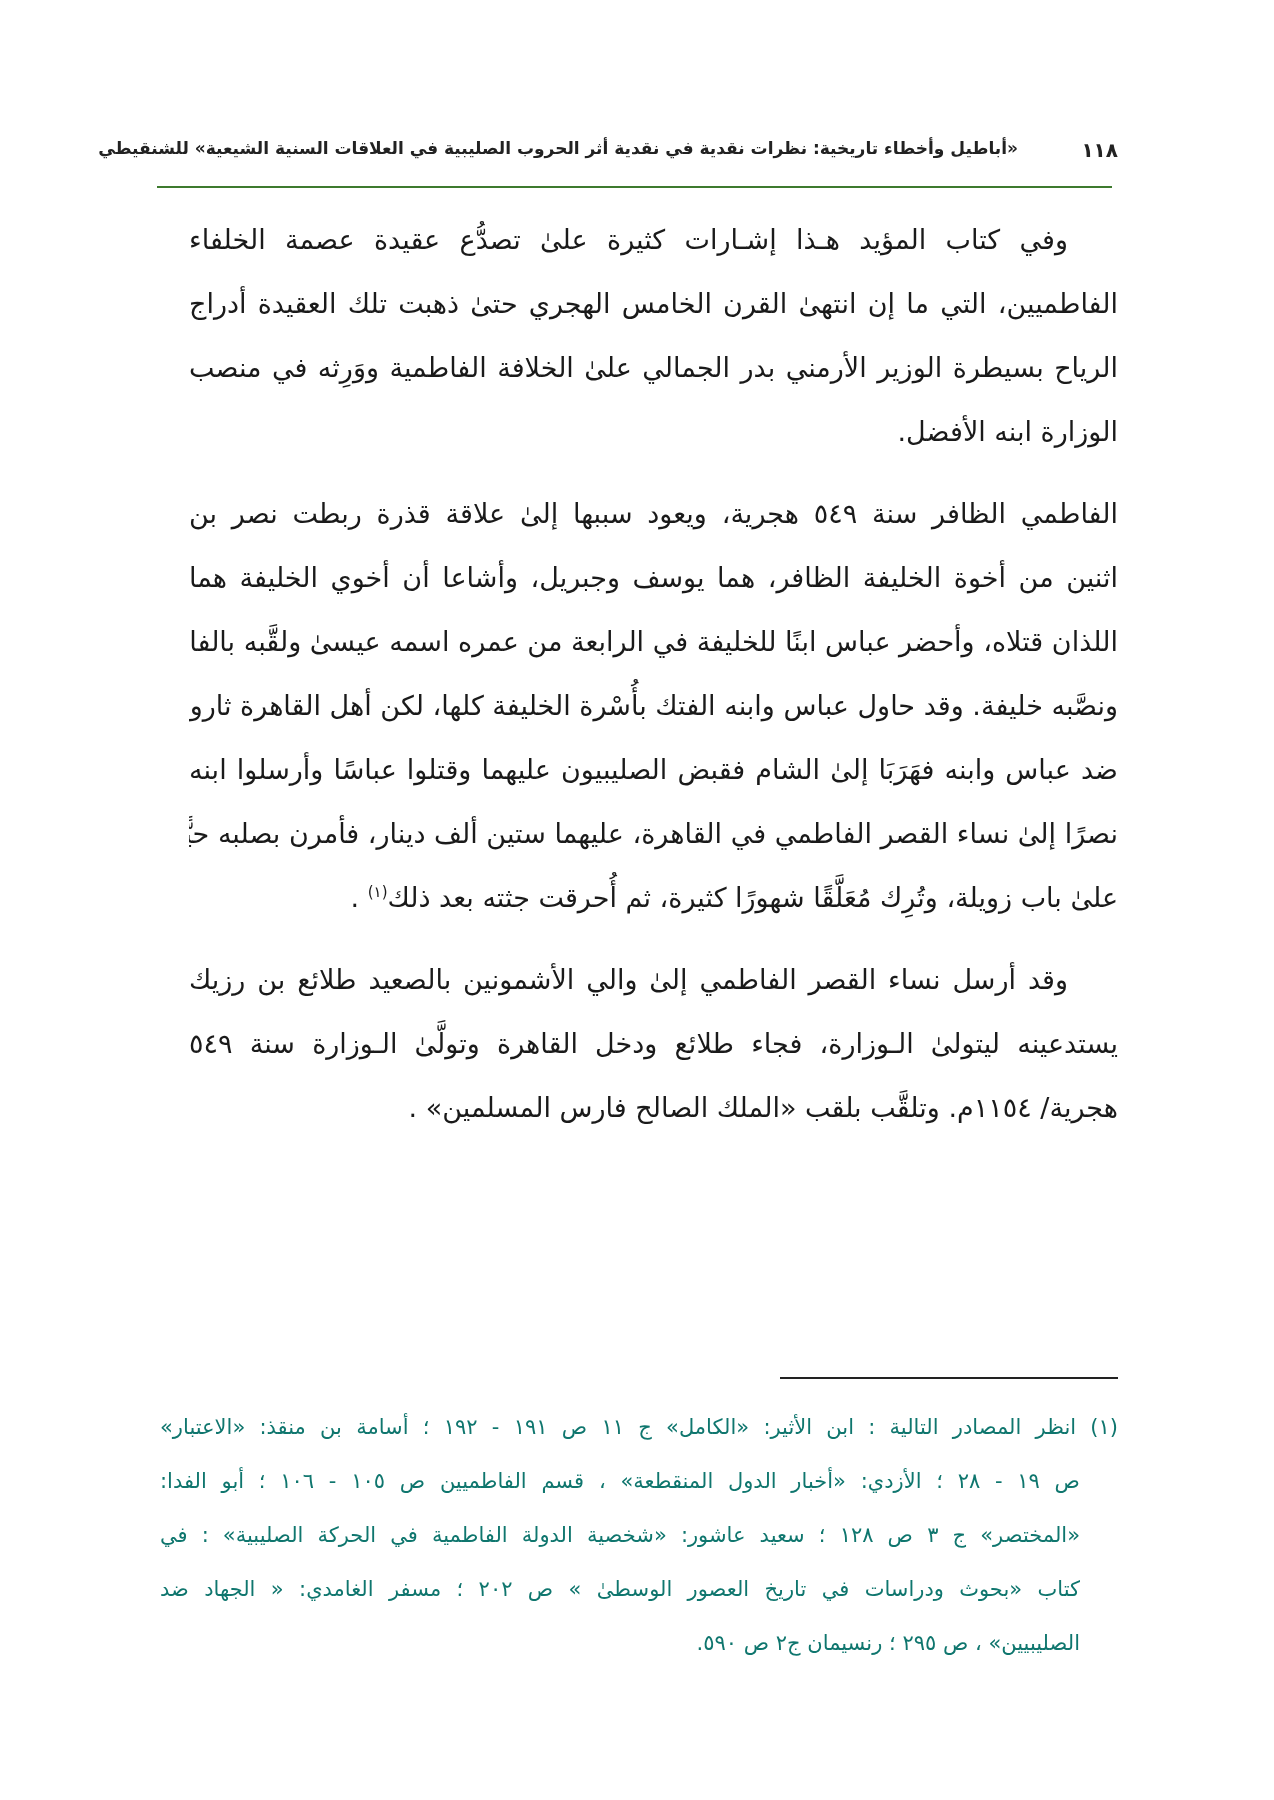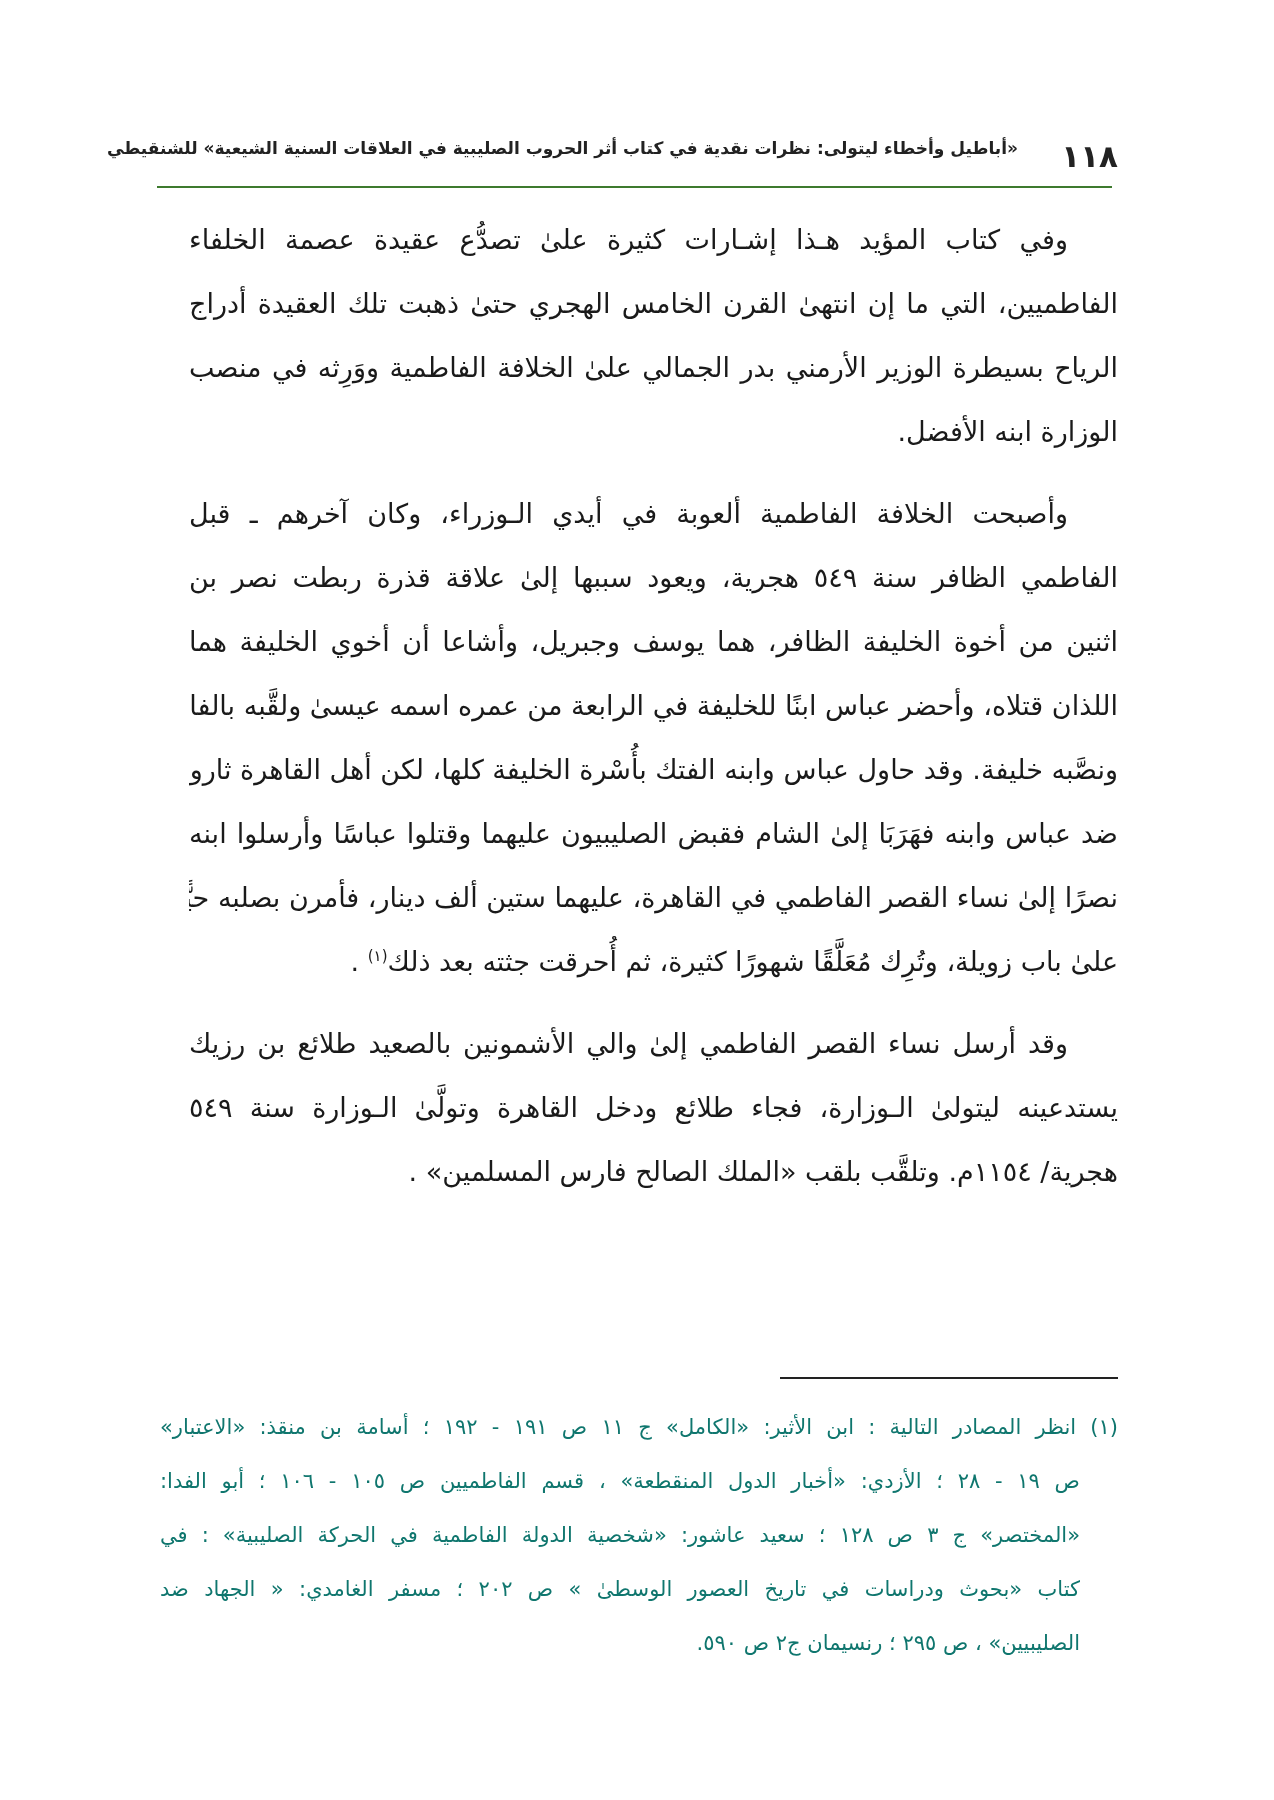--- a/index.html
+++ b/index.html
@@ -28,21 +28,21 @@
       left: 157px;
       width: 961px;
       height: 44px;
       direction: rtl;
     }
     .page-number {
       position: absolute;
       right: 0;
       top: 10px;
       font-family: "DejaVu Sans", sans-serif;
-      font-size: 31px;
+      font-size: 20px;
       font-weight: bold;
       color: #222;
       letter-spacing: 1px;
     }
     .header-title {
       position: absolute;
       right: 100px;
       top: 10px;
       font-family: "DejaVu Sans", sans-serif;
       font-size: 17px;
@@ -129,33 +129,32 @@
       text-align-last: right;
     }
   </style>
 </head>
 <body>
 
 <div class="page">
 
   <div class="running-header">
     <span class="page-number">١١٨</span>
-    <span class="header-title">«أباطيل وأخطاء ليتولى: نظرات نقدية في كتاب أثر الحروب الصليبية في العلاقات السنية الشيعية» للشنقيطي</span>
+    <span class="header-title">«أباطيل وأخطاء تاريخية: نظرات نقدية في نقدية أثر الحروب الصليبية في العلاقات السنية الشيعية» للشنقيطي</span>
   </div>
   <div class="header-rule"></div>
 
   <div class="body-text">
     <div class="p-para">
       <span class="line first">وفي كتاب المؤيد هـذا إشـارات كثيرة علىٰ تصدُّع عقيدة عصمة الخلفاء</span>
       <span class="line">الفاطميين، التي ما إن انتهىٰ القرن الخامس الهجري حتىٰ ذهبت تلك العقيدة أدراج</span>
       <span class="line">الرياح بسيطرة الوزير الأرمني بدر الجمالي علىٰ الخلافة الفاطمية ووَرِثه في منصب</span>
       <span class="line last">الوزارة ابنه الأفضل.</span>
     </div>
     <div class="p-para">
-      <span class="line first">وأصبحت الخلافة الفاطمية ألعوبة في أيدي الـوزراء، وكان آخرهم ـ قبل</span>
       <span class="line">الفاطمي الظافر سنة ٥٤٩ هجرية، ويعود سببها إلىٰ علاقة قذرة ربطت نصر بن</span>
       <span class="line">اثنين من أخوة الخليفة الظافر، هما يوسف وجبريل، وأشاعا أن أخوي الخليفة هما</span>
       <span class="line">اللذان قتلاه، وأحضر عباس ابنًا للخليفة في الرابعة من عمره اسمه عيسىٰ ولقَّبه بالفائز</span>
       <span class="line">ونصَّبه خليفة. وقد حاول عباس وابنه الفتك بأُسْرة الخليفة كلها، لكن أهل القاهرة ثاروا</span>
       <span class="line">ضد عباس وابنه فهَرَبَا إلىٰ الشام فقبض الصليبيون عليهما وقتلوا عباسًا وأرسلوا ابنه</span>
       <span class="line">نصرًا إلىٰ نساء القصر الفاطمي في القاهرة، عليهما ستين ألف دينار، فأمرن بصلبه حيًّا</span>
       <span class="line last"><span>علىٰ باب زويلة، وتُرِك مُعَلَّقًا شهورًا كثيرة، ثم أُحرقت جثته بعد ذلك</span><sup class="fn-ref">(١)</sup><span> .</span></span>
     </div>
     <div class="p-para">
       <span class="line first">وقد أرسل نساء القصر الفاطمي إلىٰ والي الأشمونين بالصعيد طلائع بن رزيك</span>

